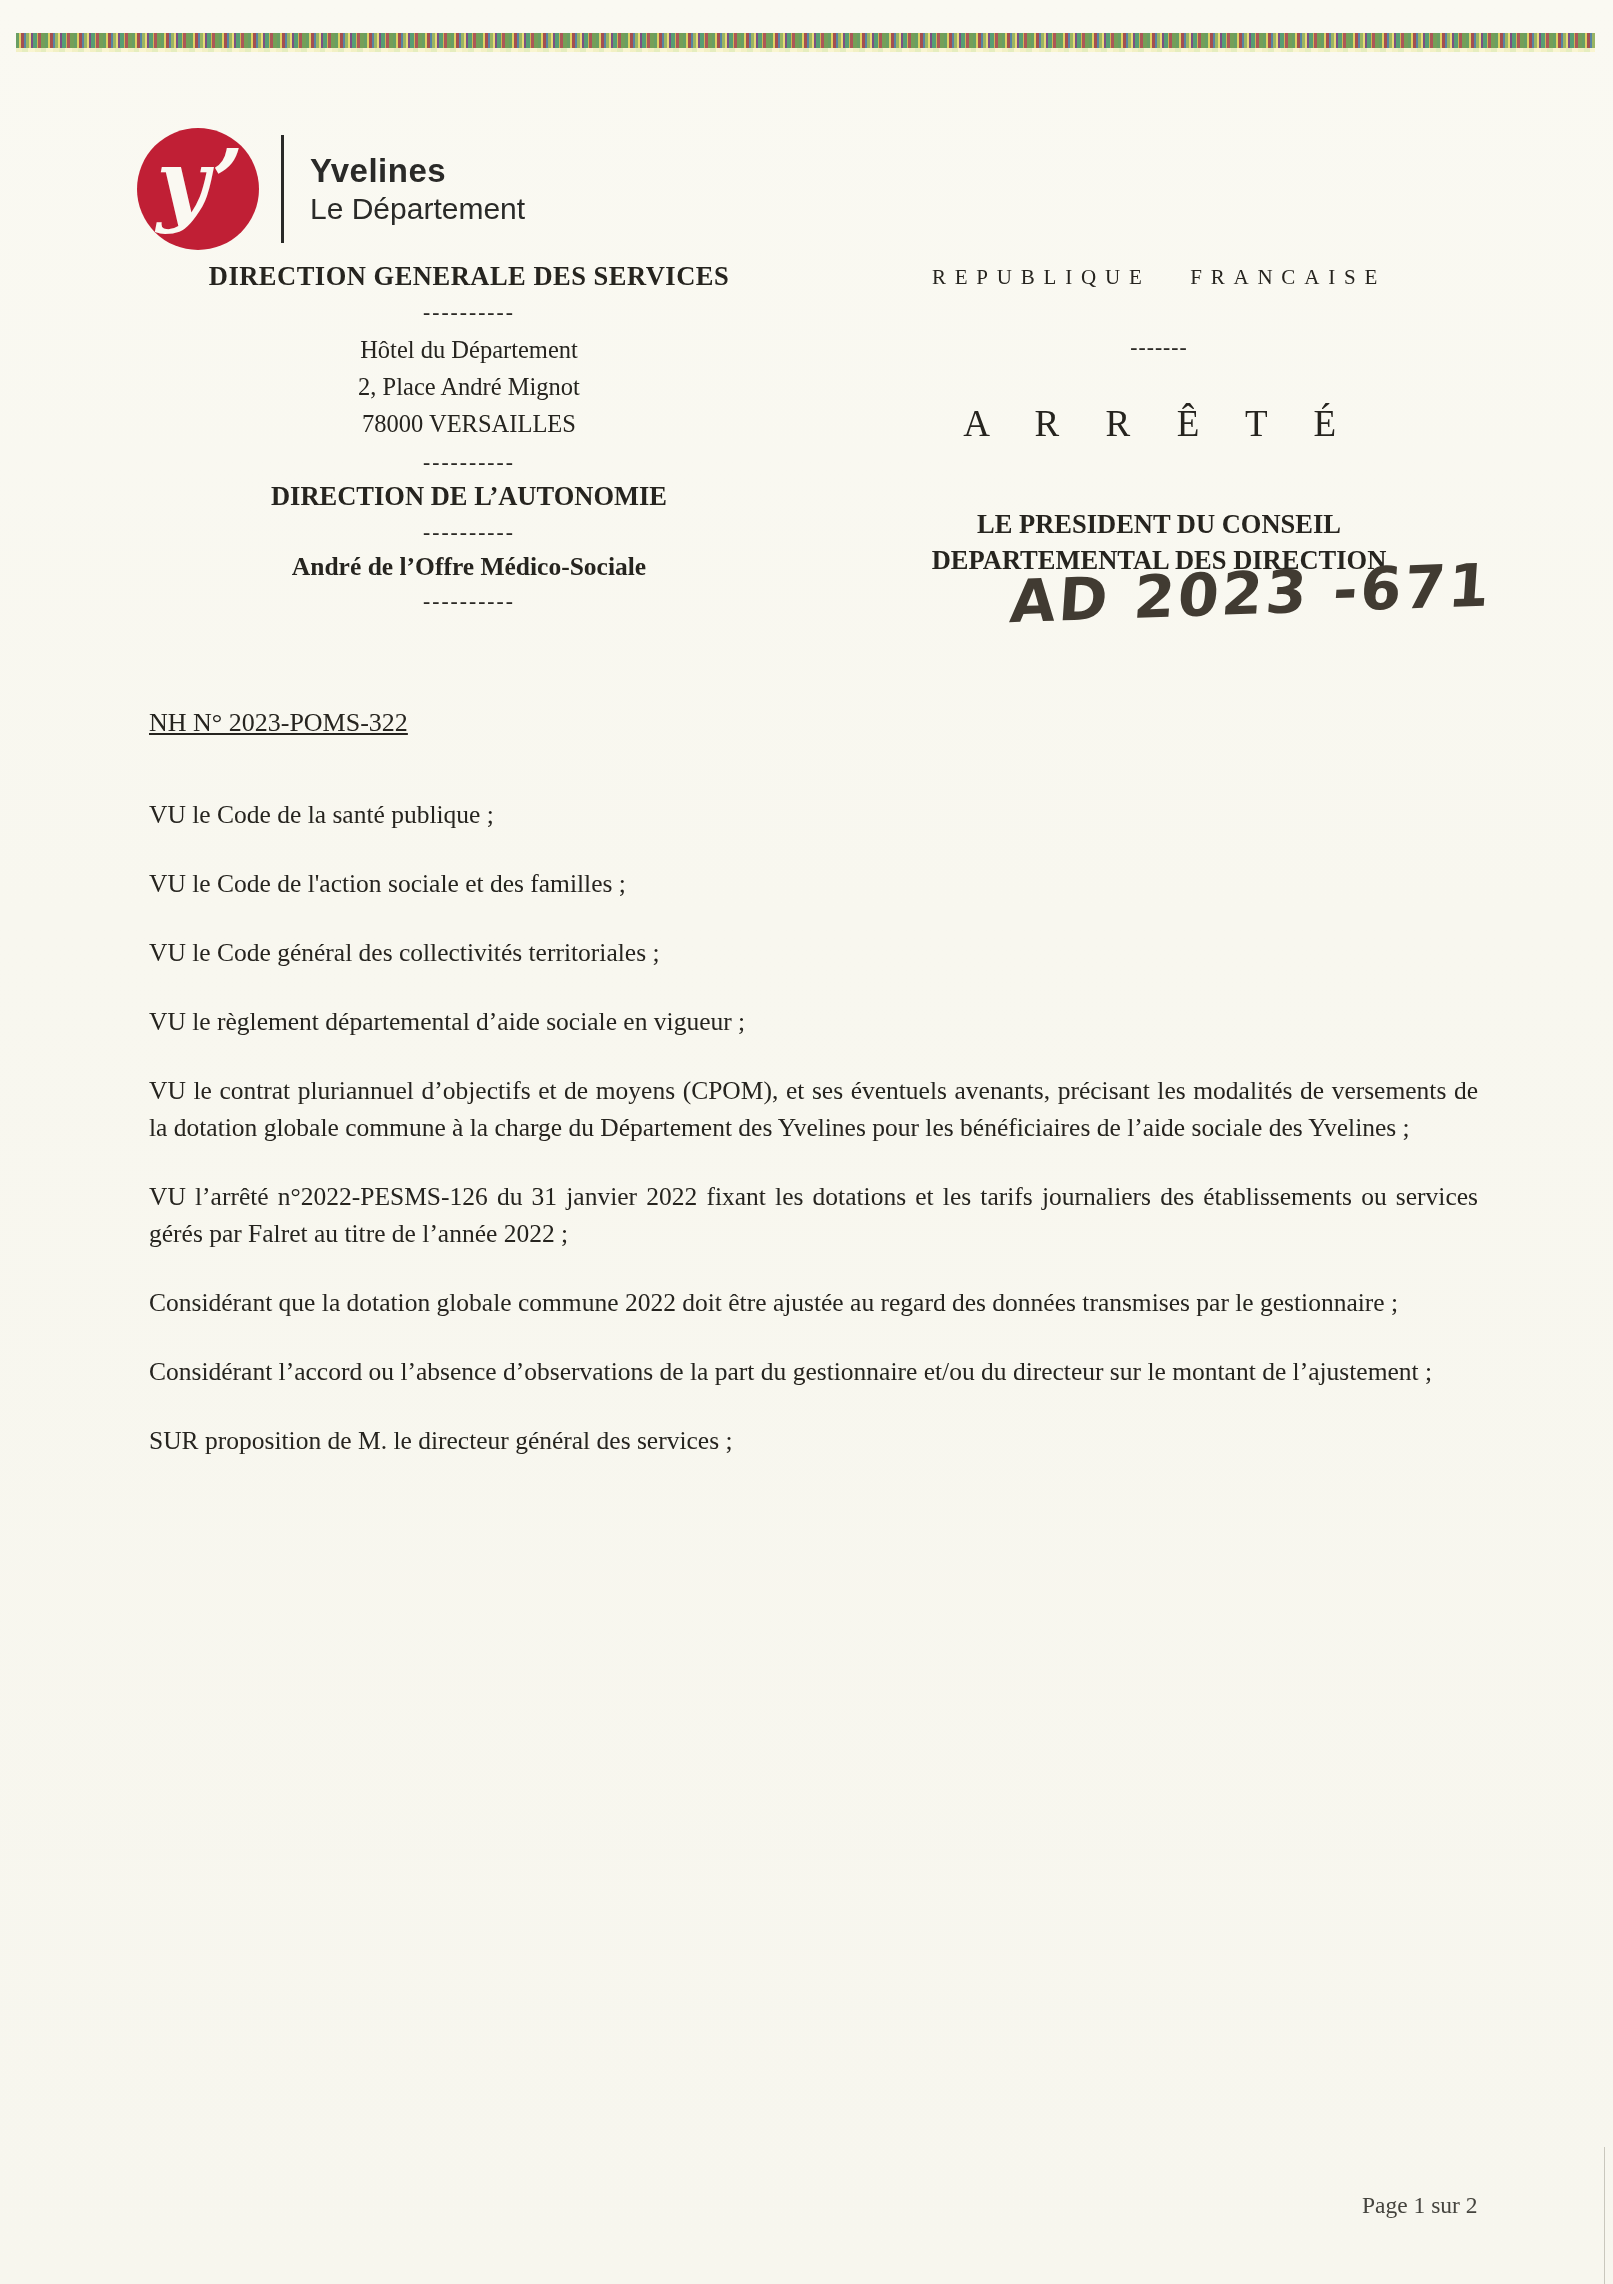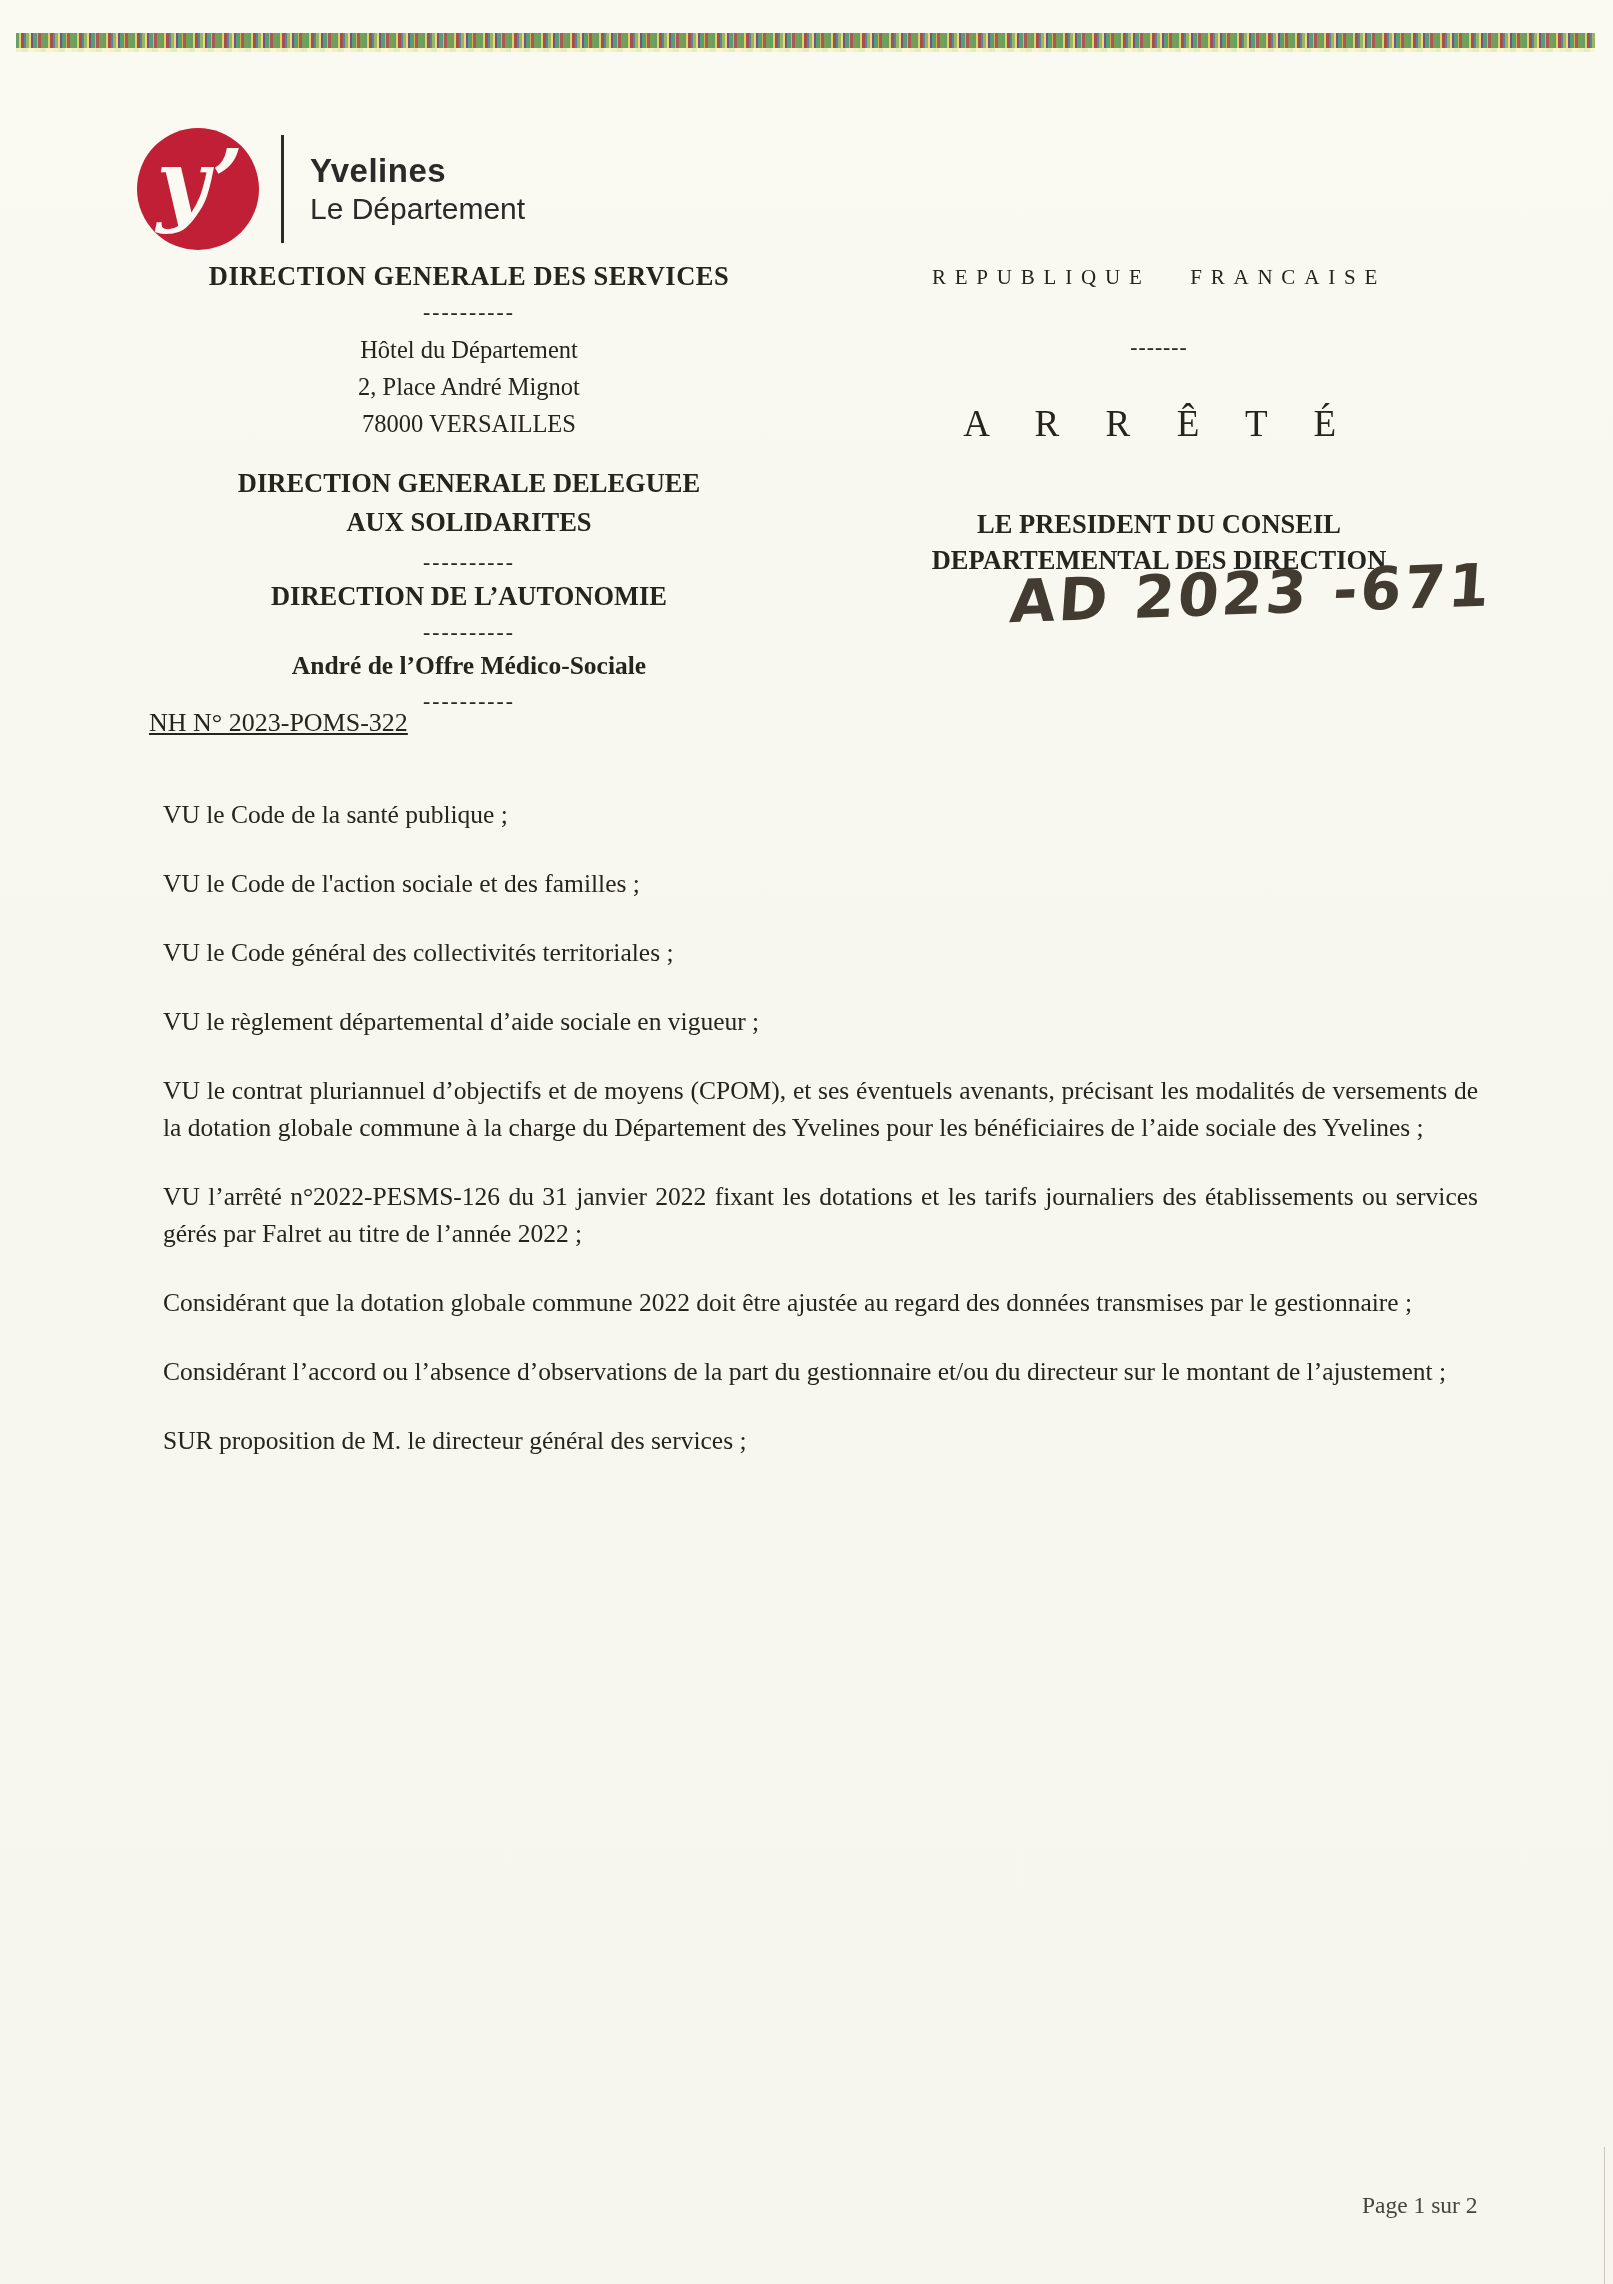--- a/index.html
+++ b/index.html
@@ -60,21 +60,21 @@
   .handwriting{
     position:absolute;left:155px;top:294px;width:470px;
     font-family:"DejaVu Sans","Liberation Sans",sans-serif;
     font-size:59px;font-weight:bold;color:#413b32;
     transform:rotate(-2deg) skewX(-6deg);
     letter-spacing:2.9px;white-space:nowrap;
   }
   
   .ref{position:absolute;left:149px;top:708px;font-size:26px;text-decoration:underline;}
   .doc-body{position:absolute;left:149px;top:796px;width:1329px;font-size:25.5px;}
-  .doc-body p{margin:0 0 32px 14px;line-height:37px;}
+  .doc-body p{margin:0 0 32px 0;line-height:37px;}
   .doc-body p.just{text-align:justify;}
   
   .page-footer{position:absolute;left:1362px;top:2192px;font-size:23.5px;color:#45443e;}
   .edge-line{position:absolute;right:7.8px;top:2147px;height:138px;width:1px;background:#c9c7bd;}
 </style>
 </head>
 <body>
 
 <div class="page">
 
@@ -91,24 +91,20 @@
     </div>
   </div>
 
   <div class="col-left">
     <div class="h-main">DIRECTION GENERALE DES SERVICES</div>
     <div class="sep">----------</div>
     <div class="address">
       <div>Hôtel du Département</div>
       <div>2, Place André Mignot</div>
       <div>78000 VERSAILLES</div>
-    </div>
-    <div class="h-sub">
-      <div>DIRECTION GENERALE DELEGUEE</div>
-      <div>AUX SOLIDARITES</div>
     </div>
     <div class="sep">----------</div>
     <div class="h-sub2">DIRECTION DE L’AUTONOMIE</div>
     <div class="sep">----------</div>
     <div class="h-pole">André de l’Offre Médico-Sociale</div>
     <div class="sep">----------</div>
   </div>
 
   <div class="col-right">
     <div class="republique">REPUBLIQUE FRANCAISE</div>

